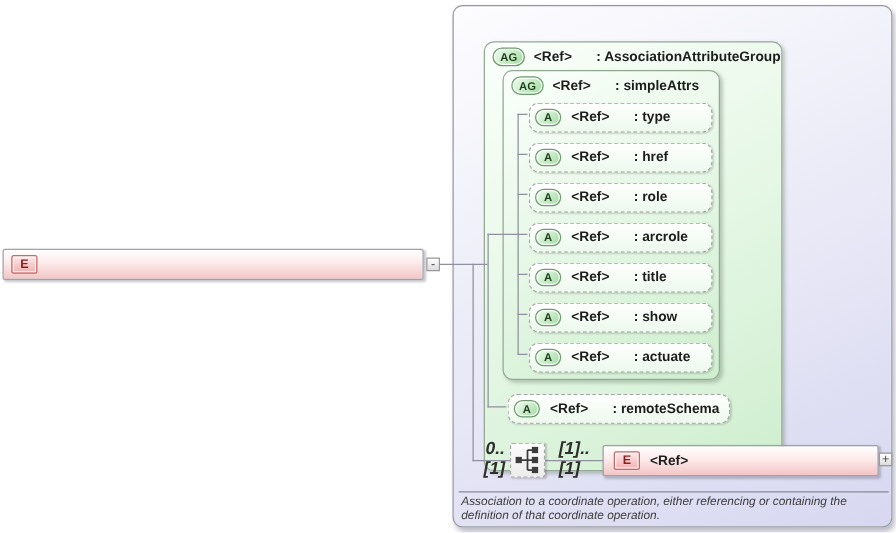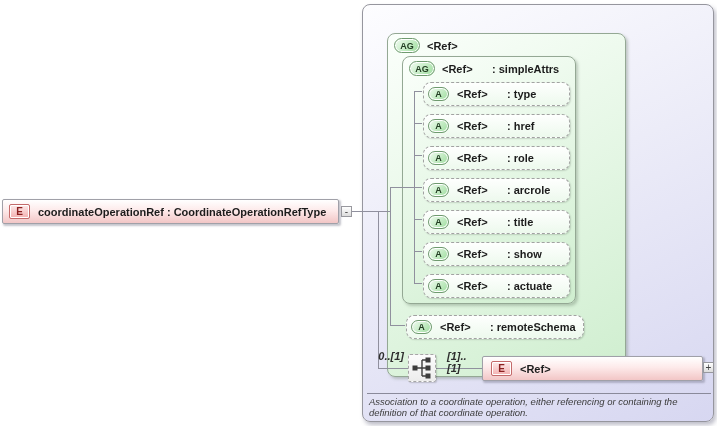--- a/index.html
+++ b/index.html
@@ -52,21 +52,21 @@
 
   
   .hline, .vline { position: absolute; background: #90909e; }
 
   
   .toggle { position: absolute; width: 11px; height: 11px; border: 1px solid #98989e;
             background: linear-gradient(180deg,#ffffff,#dcdcdc);
             font-size: 10px; line-height: 9px; text-align: center; color: #444; }
 
   
-  .card { position: absolute; font-size: 11px; font-style: italic; font-weight: bold;
+  .card { position: absolute; font-size: 14px; font-style: italic; font-weight: bold;
           color: #2e2e2e; }
 
   
   .seq { position: absolute; left: 408px; top: 354px; width: 28px; height: 28px;
          border: 1px dashed #a6a6a6; border-radius: 2px;
          background: linear-gradient(180deg,#fcfcfc,#ececec);
          box-shadow: 1px 1px 1.5px rgba(0,0,0,.18);
          display: flex; align-items: center; justify-content: center; }
 
   
@@ -75,30 +75,30 @@
   .anno { position: absolute; left: 368px; top: 396px; width: 346px;
           font-size: 9.5px; font-style: italic; color: #3c3c3c; line-height: 1.15; }
 </style>
 </head>
 <body>
 
 <div class="page">
 
   <div class="el-box" style="left:2px; top:199px; width:337px; height:25px;">
     <span class="badge badge-e" style="margin-left:6px;">E</span>
-    <span class="lbl" style="margin-left:8px;">coordinateOperationRef : CoordinateOperationRefType</span>
   </div>
   <div class="toggle" style="left:341px; top:206px;">-</div>
 
   <div class="ct-box">
 
     <div class="grp" style="left:24px; top:28px; width:239px; height:344px;">
       <div class="grp-hdr">
         <span class="badge badge-ag hdr-badge">AG</span>
         <span class="lbl ref">&lt;Ref&gt;</span>
+        <span class="lbl">: AssociationAttributeGroup</span>
       </div>
 
       <div class="grp" style="left:14px; top:22px; width:174px; height:248px;">
         <div class="grp-hdr">
           <span class="badge badge-ag hdr-badge">AG</span>
           <span class="lbl ref">&lt;Ref&gt;</span>
           <span class="lbl">: simpleAttrs</span>
         </div>
 
         <div class="attr" style="left:20px; top:25px;  width:147px; height:24px;">

